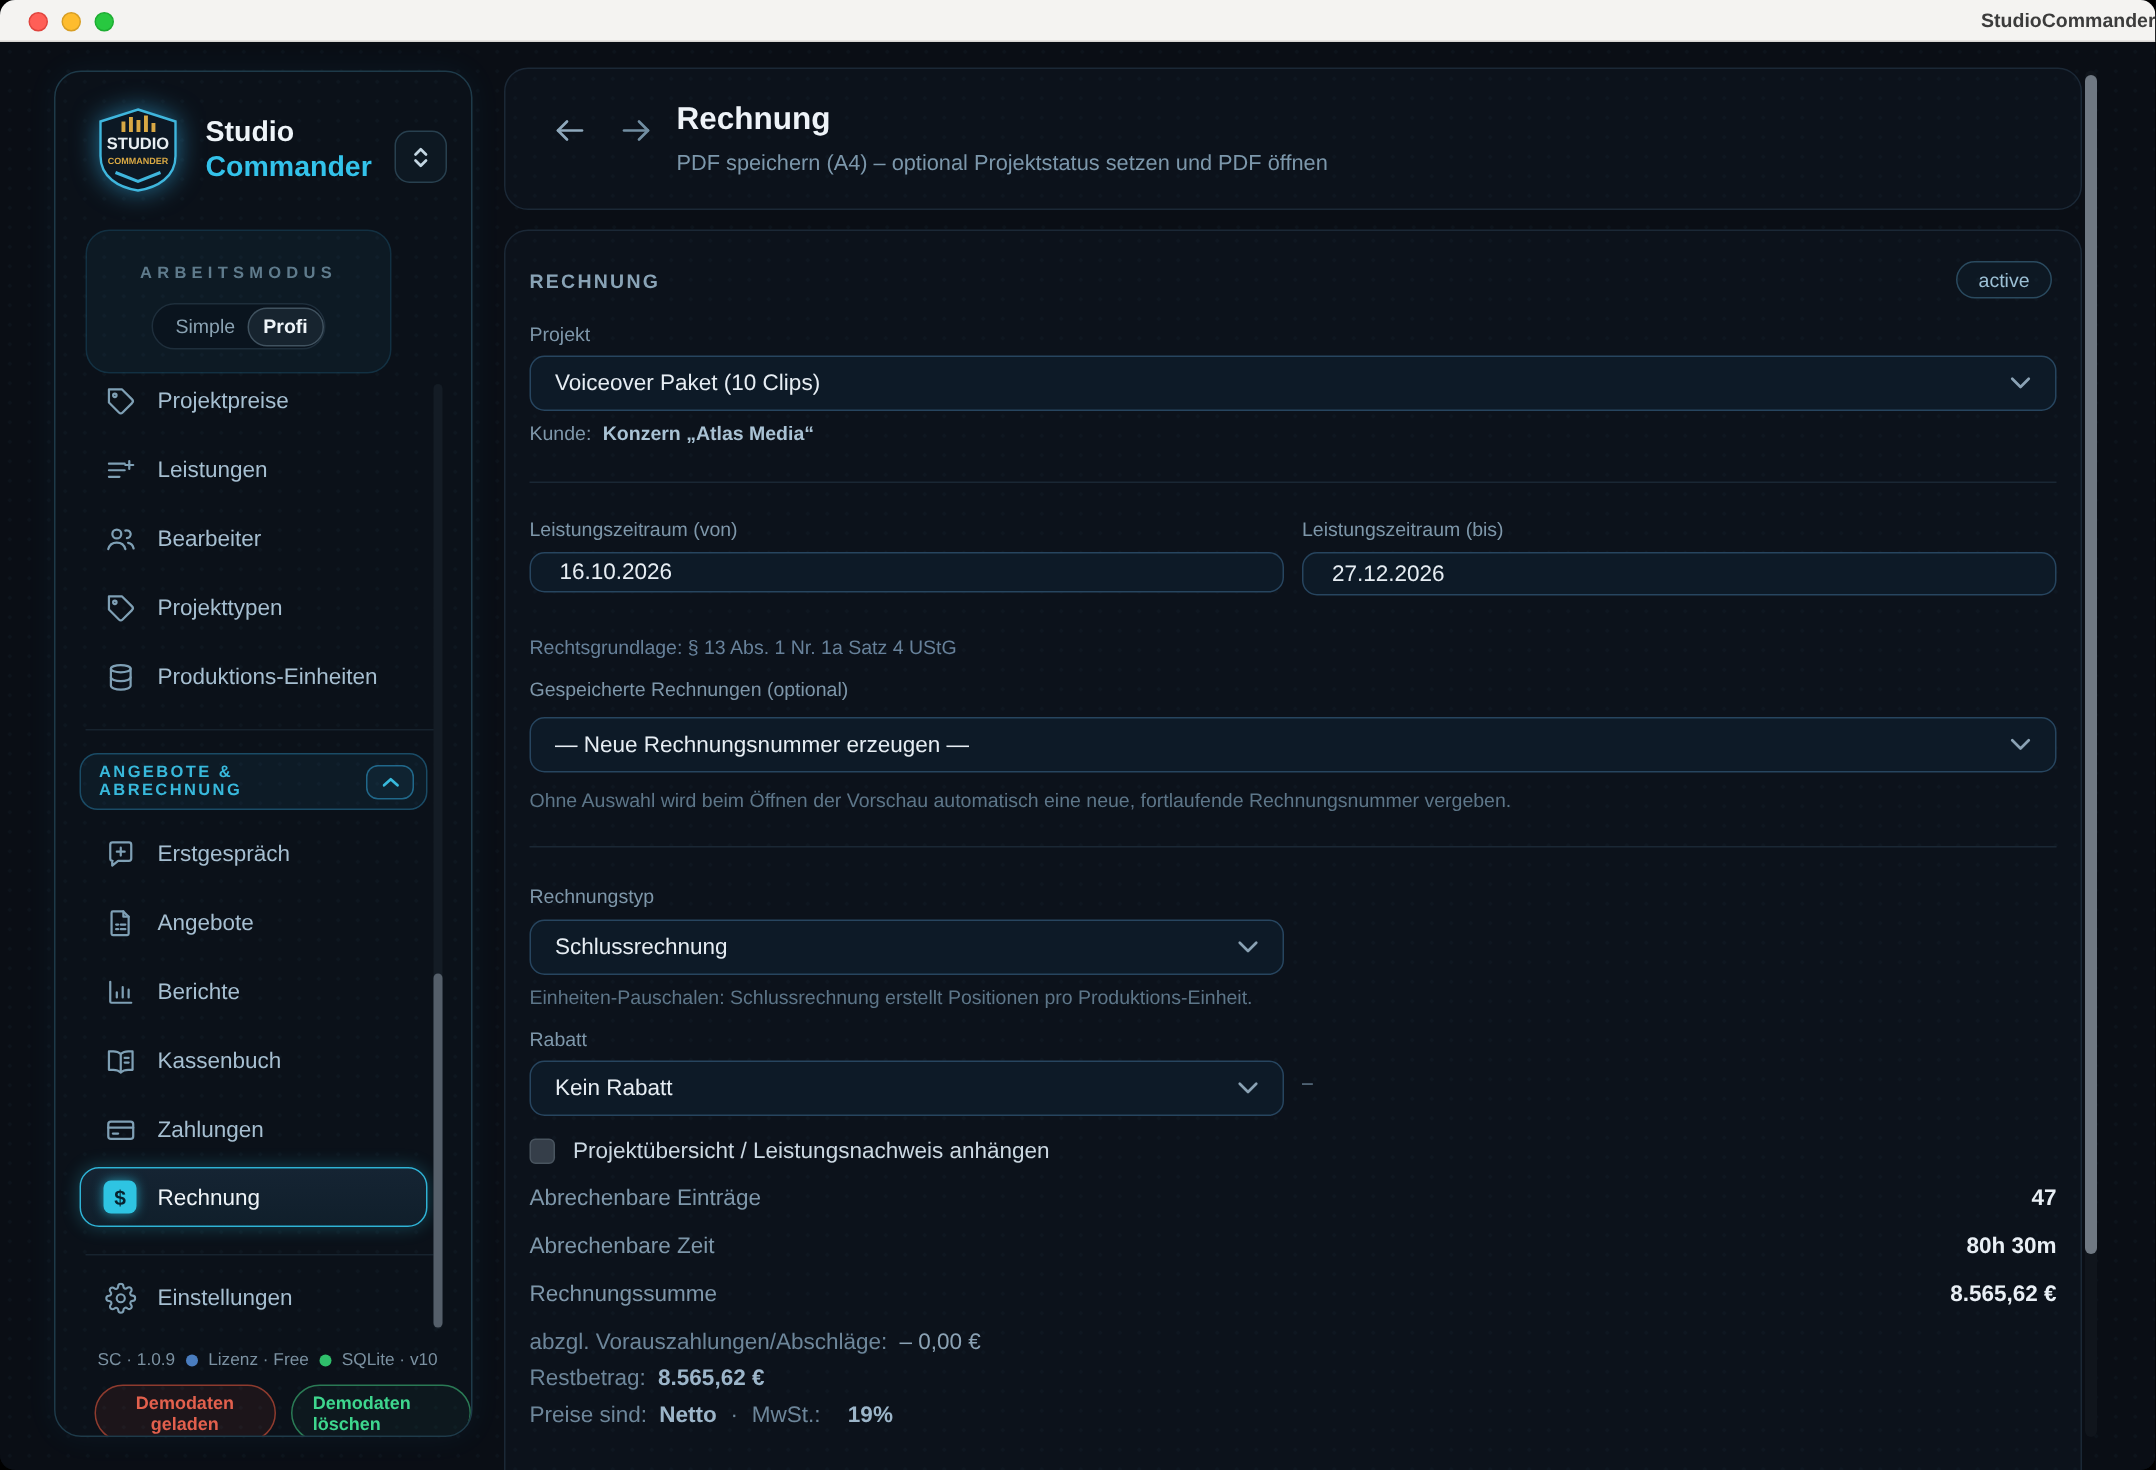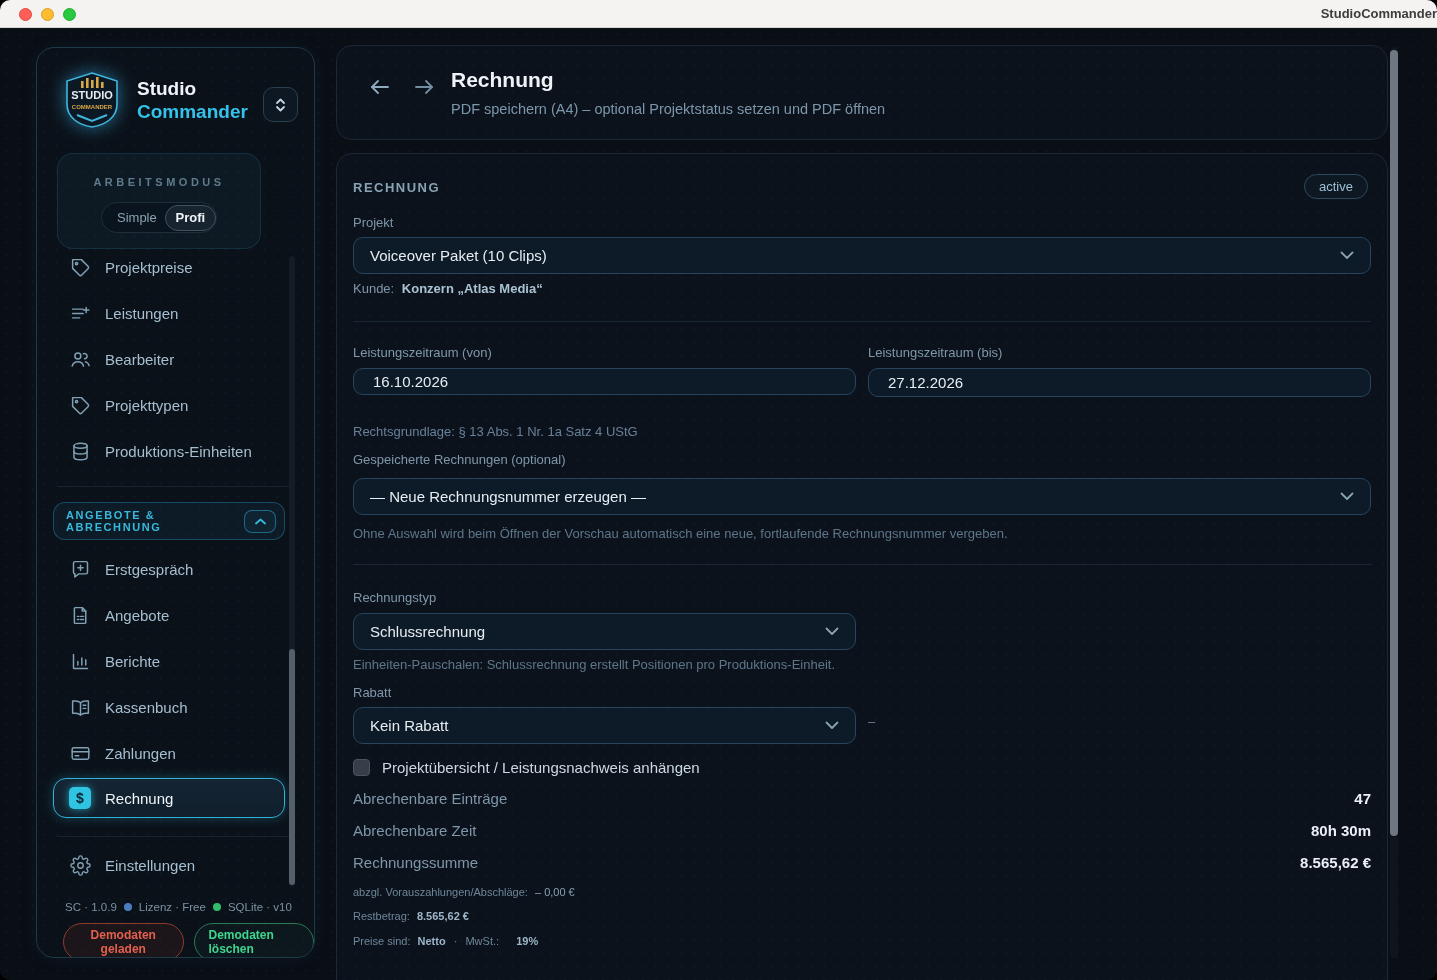--- a/index.html
+++ b/index.html
@@ -96,21 +96,21 @@
   .sel .chev { margin-left:auto; color:#8aa2b4; display:flex; }
   .divider { position:absolute; left:16px; right:16px; height:1px; background:#1a2734; }
 
   .chk-row { position:absolute; left:16px; top:605px; display:flex; align-items:center; gap:12px; }
   .chk-box { width:17px; height:17px; border-radius:4px; background:#353e49; border:1px solid #49545f; }
   .chk-label { font-size:15px; color:#ccd9e3; }
 
   .sum-row { position:absolute; left:16px; right:16px; display:flex; align-items:center; }
   .sum-label { font-size:15px; color:#7e97aa; }
   .sum-value { margin-left:auto; font-size:15px; font-weight:bold; color:#e9eff5; }
-  .sum-small { position:absolute; left:16px; font-size:11px; color:#6d869a; }
+  .sum-small { position:absolute; left:16px; font-size:15px; color:#6d869a; }
   .sum-small b { color:#9cb5c9; }
 
   .main-scrollbar { position:absolute; left:1390px; top:19px; width:8px; height:911px; border-radius:4px; background:#10151c; }
   .main-thumb { position:absolute; left:0; top:3px; width:8px; height:786px; border-radius:4px; background:#6f7882; }
 
   svg { display:block; }
 </style>
 </head>
 <body>
 

